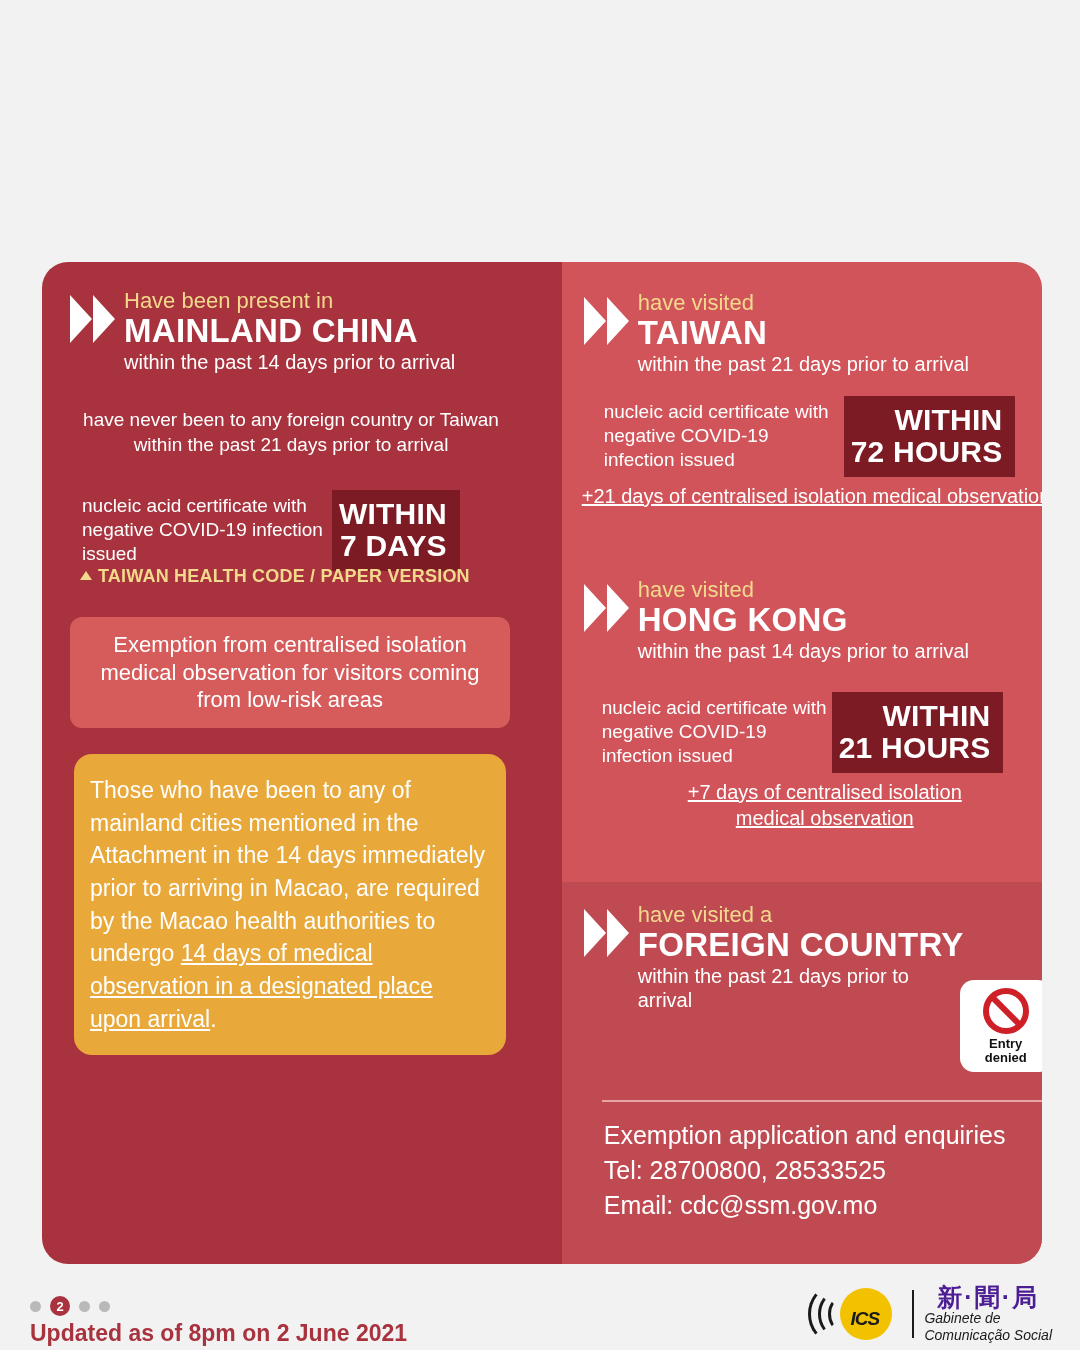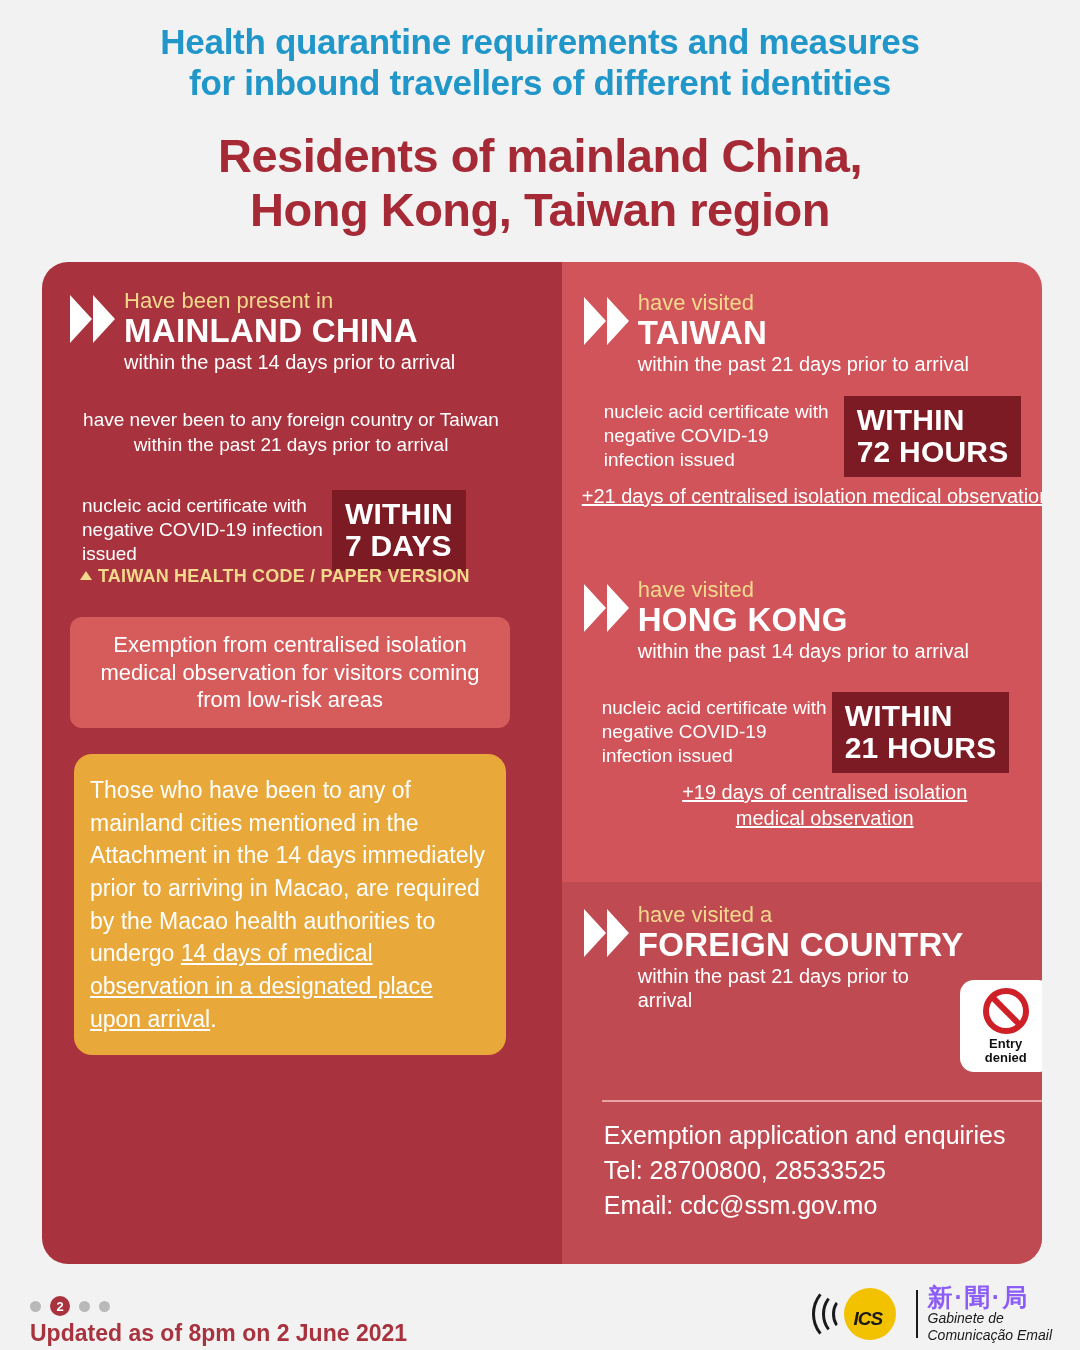--- a/index.html
+++ b/index.html
@@ -58,22 +58,22 @@
   .block-text { flex: 1; }
 
   .lbl-small { color: #f2d98c; font-size: 22px; line-height: 1.15; }
   .lbl-big { color: #ffffff; font-size: 33px; font-weight: bold; letter-spacing: 0.3px; line-height: 1.1; }
   .lbl-sub { color: #ffffff; font-size: 20px; line-height: 1.2; }
 
   .plain { color: #ffffff; font-size: 19px; line-height: 1.28; }
   .badge {
     background: #7d1b24; color: #ffffff;
     font-size: 30px; font-weight: bold; line-height: 1.06;
-    padding: 8px 13px 9px 13px; display: inline-block;
-    text-align: left; letter-spacing: 0.2px;
+    padding: 8px 13px 9px 7px; display: inline-block;
+    text-align: right; letter-spacing: 0.2px;
   }
   .underline-note { color: #ffffff; font-size: 20px; text-decoration: underline; line-height: 1.28; }
 
   
   .l-block1 { position: absolute; left: 28px; top: 26px; width: 440px; }
   .l-never { position: absolute; left: 34px; top: 146px; width: 430px; text-align: center; color:#ffffff; font-size:19px; line-height:1.3;}
   .l-cert { position: absolute; left: 40px; top: 228px; width: 420px; display: flex; align-items: center; }
   .l-cert .plain { width: 250px; font-size: 19px; }
   .l-code { position: absolute; left: 38px; top: 304px; width: 440px; color: #f2d98c; font-size: 18px; font-weight: bold; letter-spacing: 0.2px; }
   .tri { display:inline-block; width:0; height:0; border-left:6px solid transparent; border-right:6px solid transparent; border-bottom:9px solid #f2d98c; margin-right:6px; vertical-align:2px;}
@@ -136,38 +136,28 @@
 
   .logo { position: absolute; right: 28px; top: 1284px; display: flex; align-items: center; gap: 10px; }
   .logo-mark { position: relative; width: 96px; height: 56px; }
   .logo-circle { position: absolute; left: 34px; top: 2px; width: 52px; height: 52px; border-radius: 50%; background: #f2c200; }
   .logo-ics { position: absolute; left: 44px; top: 22px; color: #1a1a1a; font-size: 19px; font-weight: bold; font-style: italic; letter-spacing: -1px; }
   .wave { position: absolute; border: 3px solid #1a1a1a; border-radius: 50%; border-right-color: transparent; border-top-color: transparent; border-bottom-color: transparent; }
   .w1 { left: 22px; top: 12px; width: 22px; height: 32px; }
   .w2 { left: 12px; top: 6px; width: 34px; height: 44px; }
   .w3 { left: 2px; top: 0px; width: 46px; height: 56px; }
   .logo-divider { width: 2px; height: 48px; background: #1a1a1a; }
-  .logo-text-cn { color: #8b5cf6; font-size: 25px; font-weight: bold; letter-spacing: 2px; line-height: 1.05; }
+  .logo-text-cn { color: #4c1d95; font-size: 25px; font-weight: bold; letter-spacing: 2px; line-height: 1.05; text-align: center; }
   .logo-text-pt { color: #1a1a1a; font-size: 14px; font-style: italic; line-height: 1.18; }
 </style>
 </head>
 <body>
 
 <div class="page">
 
-  <div class="header">
-    <h1>
-      <span>Health quarantine requirements and measures</span><br>
-      <span>for inbound travellers of different identities</span>
-    </h1>
-    <h2>
-      <span>Residents of mainland China,</span><br>
-      <span>Hong Kong, Taiwan region</span>
-    </h2>
-  </div>
 
   <div class="card">
 
     <div class="col-left">
 
       <div class="l-block1 block">
         <span class="chev">
             <span class="c1"></span>
             <span class="c2"></span>
           </span>
@@ -240,21 +230,21 @@
 
       <div class="r-hk-cert">
         <div class="plain">nucleic acid certificate with negative COVID-19 infection issued</div>
         <div class="badge">
           <span>WITHIN</span><br>
           <span>21 HOURS</span>
         </div>
       </div>
 
       <div class="r-hk-note">
-        <div class="underline-note">+19 days of centralised isolation</div>
+        <div class="underline-note">+7 days of centralised isolation</div>
         <div class="underline-note">medical observation</div>
       </div>
 
       <div class="r-fc block">
         <span class="chev">
             <span class="c1"></span>
             <span class="c2"></span>
           </span>
         <div class="block-text">
           <div class="lbl-small">have visited a</div>
@@ -294,17 +284,17 @@
       <div class="wave w3"></div>
       <div class="wave w2"></div>
       <div class="wave w1"></div>
       <div class="logo-circle"></div>
       <div class="logo-ics">ICS</div>
     </div>
     <div class="logo-divider"></div>
     <div>
       <div class="logo-text-cn">新·聞·局</div>
       <div class="logo-text-pt">Gabinete de</div>
-      <div class="logo-text-pt">Comunicação Email</div>
+      <div class="logo-text-pt">Comunicação Social</div>
     </div>
   </div>
 
 </div>
 
 </body></html>

